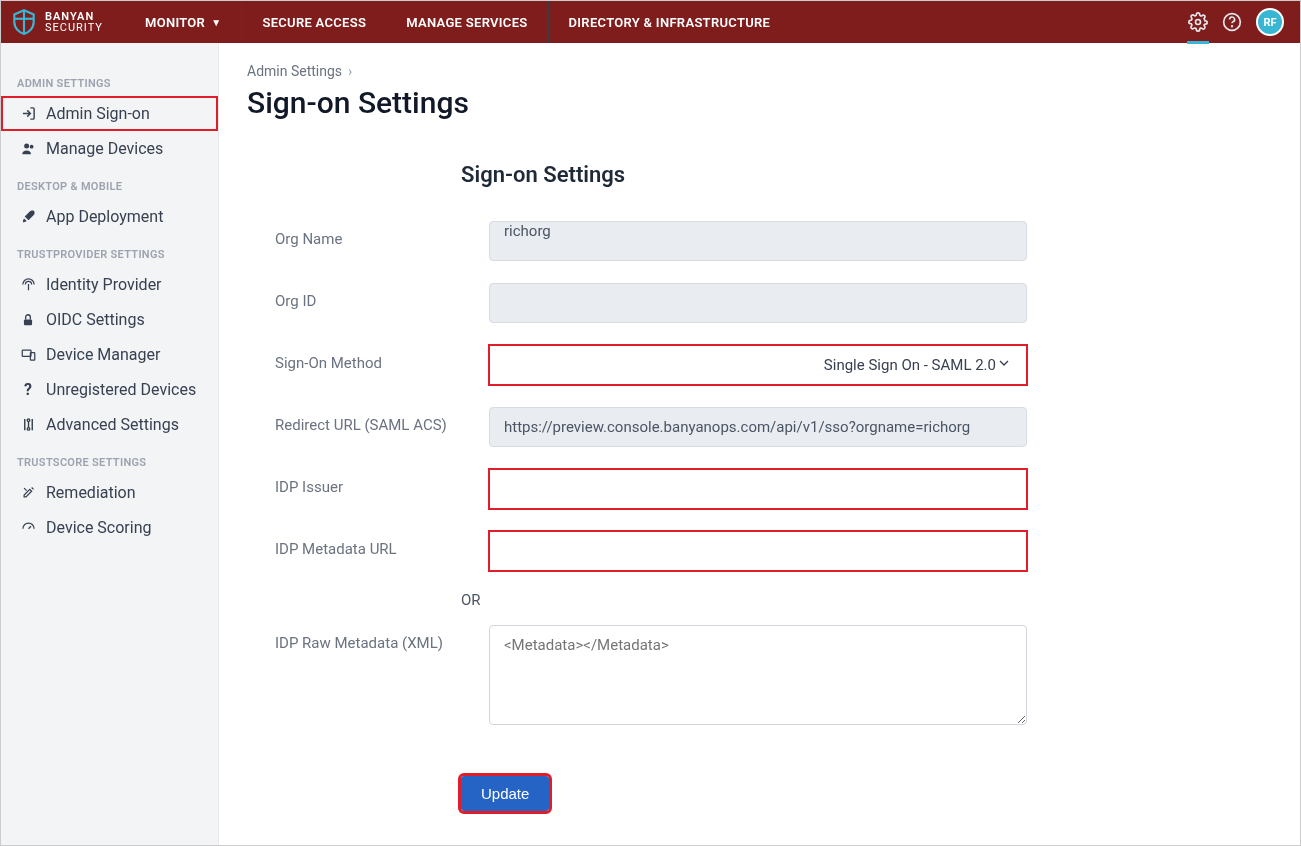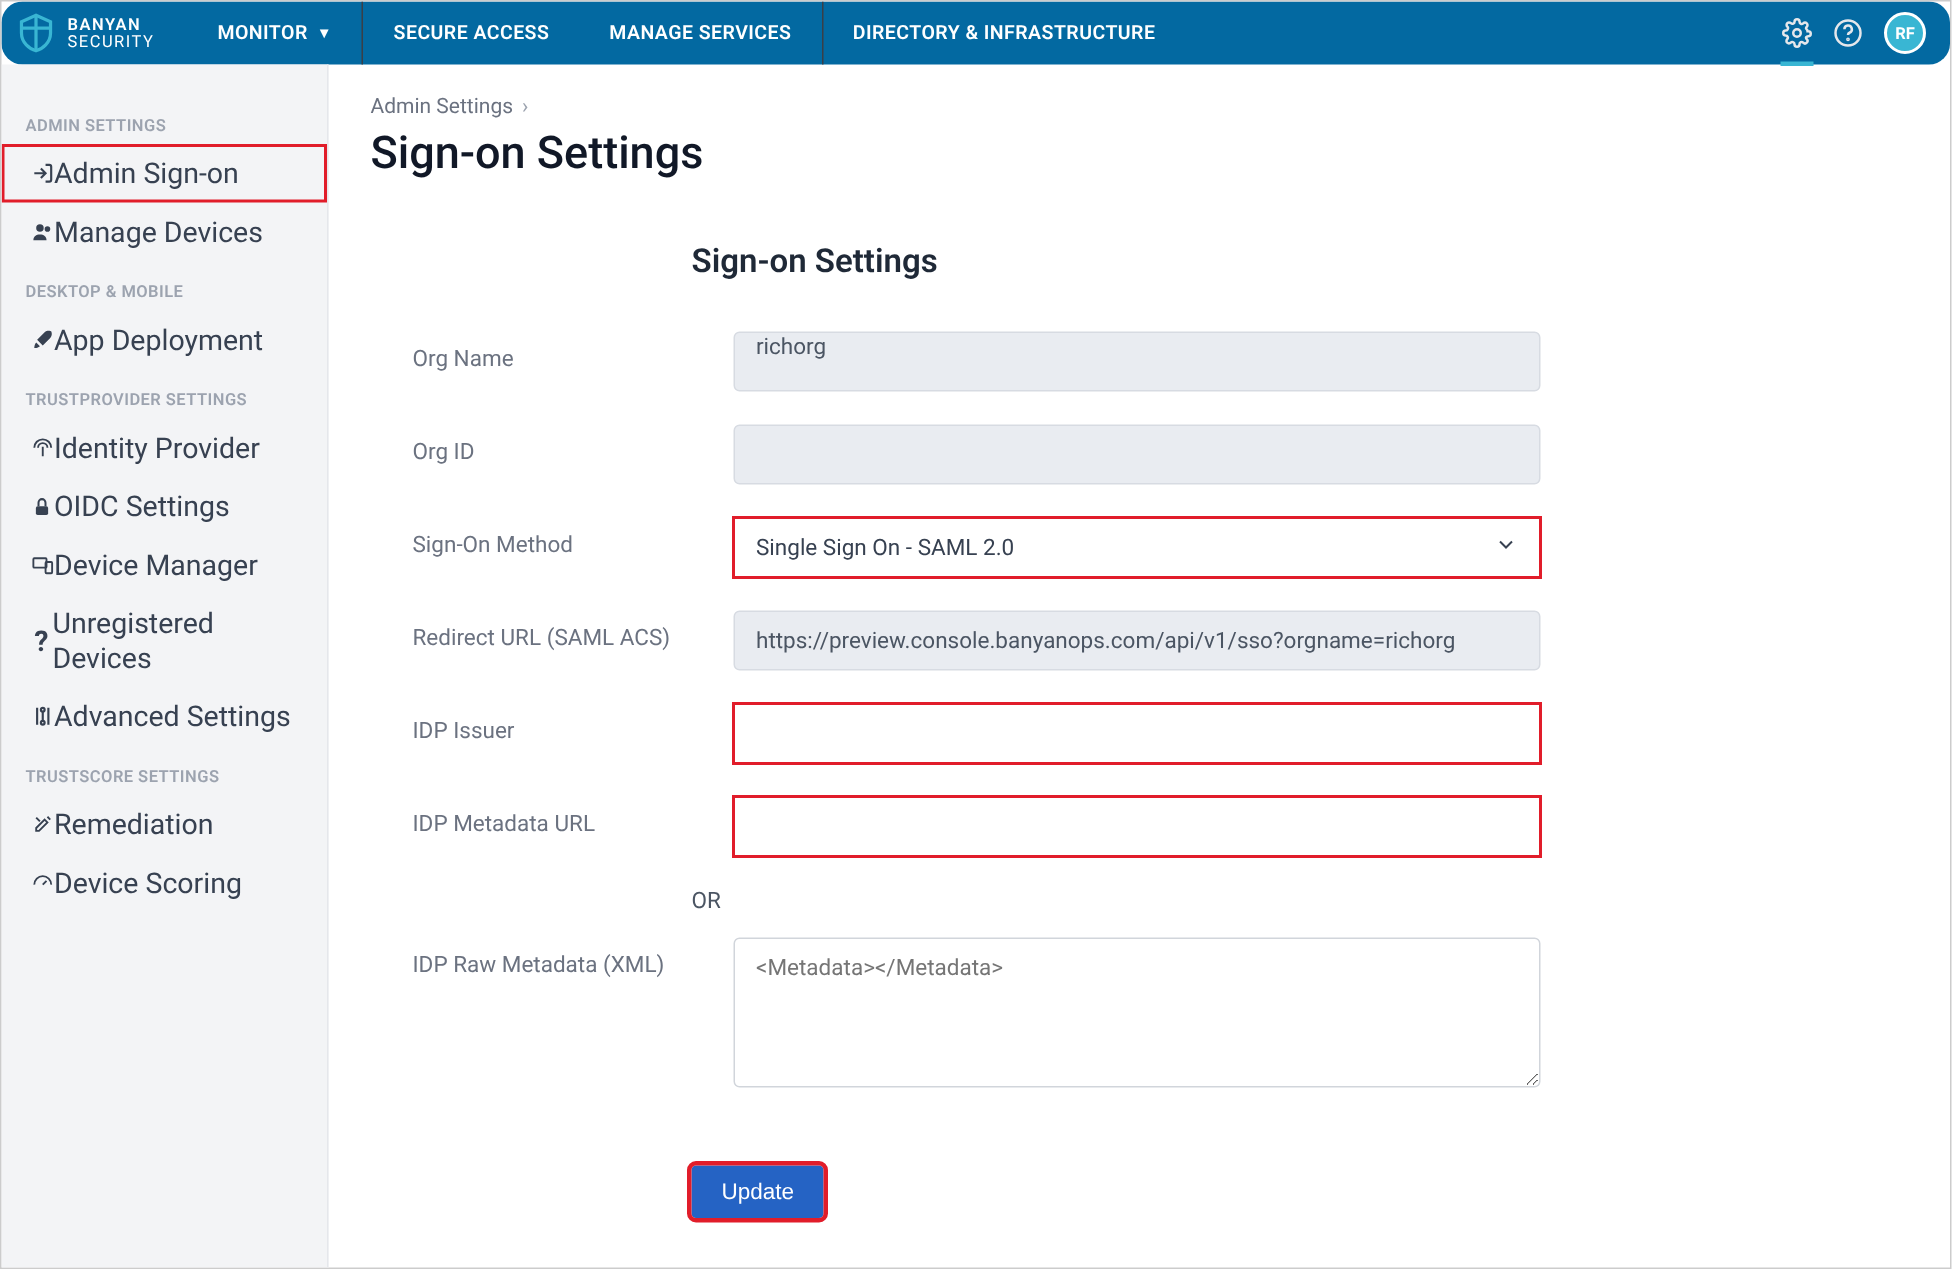--- a/index.html
+++ b/index.html
@@ -9,25 +9,24 @@
     font-size: 14px;
     color: #1f2937;
     width: 1301px;
     height: 846px;
     overflow: hidden;
     border: 1px solid #ccc;
   }
   
   .topnav {
     height: 42px;
-    background: #0369a1;
+    background: #7f1d1d;
     display: flex;
     align-items: flex-start;
     color: #fff;
-    border-radius: 14px;
   }
   .logo {
     display: flex; align-items: center;
     padding: 0 22px 0 10px;
     gap: 8px;
     height: 100%;
   }
   .logo-text { font-size: 11px; line-height: 11px; letter-spacing: 1px; font-weight: 600; }
   .nav-group { display: flex; align-items: center; height: 100%; }
   .nav-item {
@@ -64,24 +63,24 @@
     overflow: hidden;
   }
   .side-heading {
     color: #9ca3af;
     font-size: 11px;
     font-weight: 600;
     letter-spacing: 0.3px;
     padding: 14px 16px 6px 16px;
   }
   .side-item {
-    display: flex; align-items: center; 
+    display: flex; align-items: center; gap: 10px;
     padding: 8px 16px;
     color: #374151;
-    font-size: 19px;
+    font-size: 16px;
     cursor: pointer;
     border-left: 3px solid transparent;
   }
   .side-item .icon { width: 16px; display: inline-flex; justify-content:center; color:#374151;}
   .side-item.highlighted {
     outline: 2px solid #e11d2a;
     outline-offset: -2px;
     background: #f3f4f6;
   }
 
@@ -116,21 +115,21 @@
     font-size: 15px;
     background: #fff;
     color: #374151;
   }
   .input.readonly {
     background: #e9ecf1;
     color: #4b5563;
     border-color: #d7dbe2;
   }
   .select {
-    display: flex; align-items: center; justify-content: space-between;
+    display: flex; align-items: center; justify-content: flex-end;
     cursor: pointer;
   }
   .hl { outline: 2px solid #e11d2a; outline-offset: -1px; border-radius:0; }
   textarea.input { height: 100px; padding: 10px 14px; resize: both; font-family: inherit;}
   .or-text { color: #4b5563; font-size: 15px; margin: -2px 0 16px 214px; }
   .btn-row { margin-left: 214px; }
   .btn-primary {
     background: #2563c4;
     color: #fff;
     border: none;

